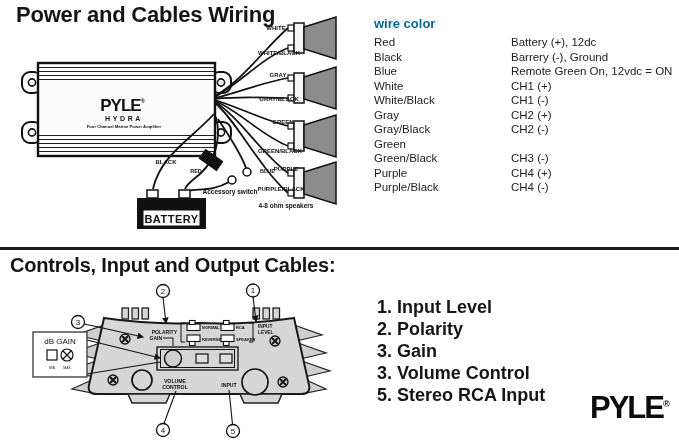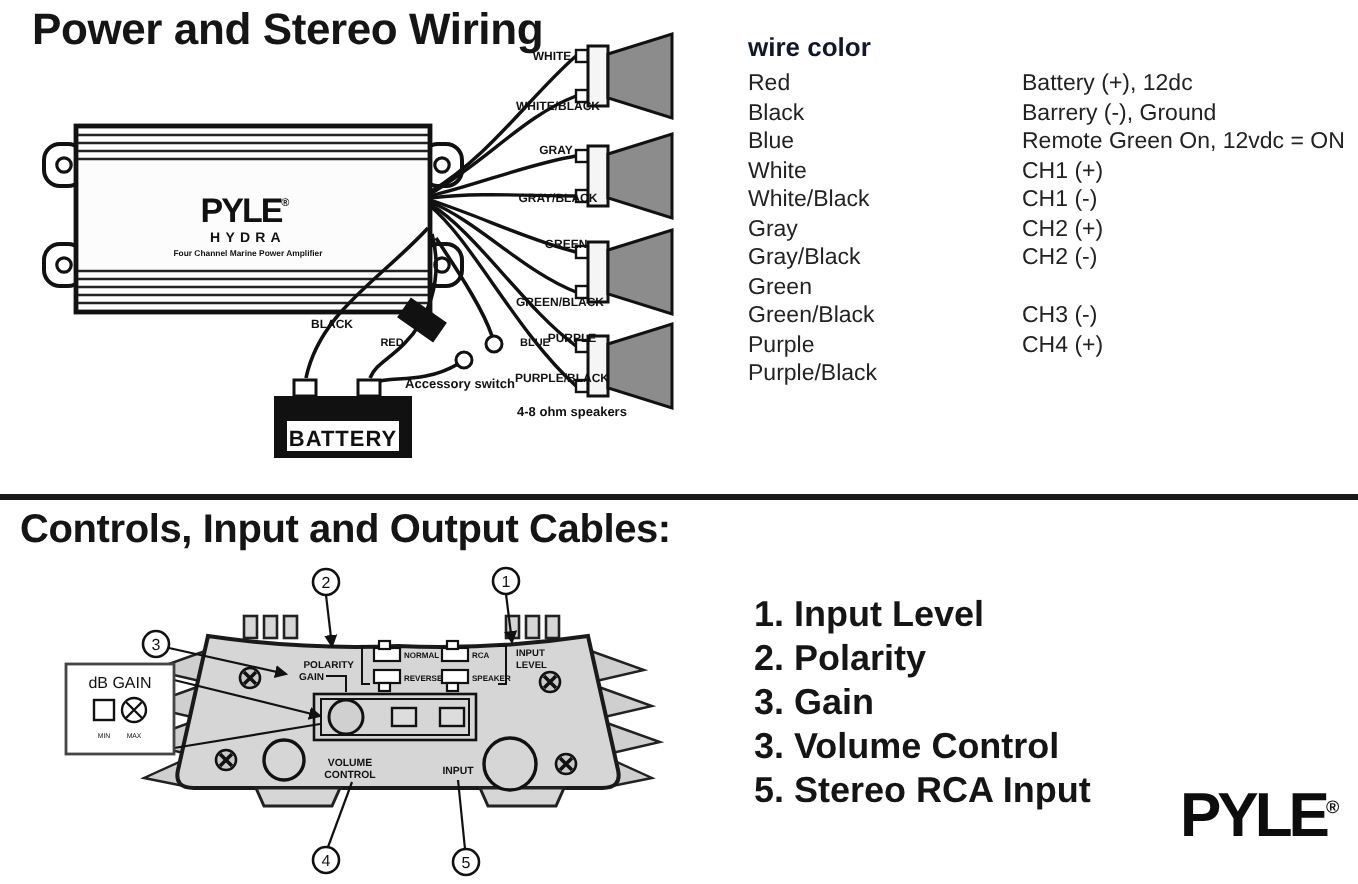--- a/index.html
+++ b/index.html
@@ -15,42 +15,42 @@
   .title-bottom {
     position:absolute; left:10px; top:254px; font-size:20px; font-weight:900;
     letter-spacing:-0.2px; color:#151515;
   }
   .divider { position:absolute; left:0; top:247px; width:679px; height:3px; background:#1a1a1a; }
 
   .top-svg { position:absolute; left:0; top:14px; width:368px; height:222px; }
   .bottom-svg { position:absolute; left:16px; top:283px; width:370px; height:159px; }
 
   .wire-table { position:absolute; left:374px; top:16px; width:300px; }
-  .wt-header { display:flex; font-size:13px; font-weight:700; margin-bottom:4px; color:#0f172a; }
+  .wt-header { display:flex; font-size:13px; font-weight:700; margin-bottom:4px; color:#0369a1; }
   .wt-row { display:flex; font-size:11.5px; line-height:14.5px; color:#222; }
   .wt-col1 { width:137px; flex:none; }
   .wt-col2 { flex:1; }
 
   .controls-list { position:absolute; left:377px; top:296px; width:260px; }
   .cl-item { font-size:18px; font-weight:700; line-height:22px; color:#151515; }
 
   .pyle-logo {
     position:absolute; left:590px; top:390px; font-size:31px; font-weight:900;
     letter-spacing:-2px; color:#0d0d0d;
   }
   .pyle-logo sup { font-size:9px; letter-spacing:0; vertical-align:super; }
 
   svg text { font-family:"Liberation Sans", sans-serif; fill:#111; }
 </style>
 </head>
 <body>
 
 <div class="page">
 
-  <div class="title-top">Power and Stereo Wiring</div>
+  <div class="title-top">Power and Cables Wiring</div>
 
   <svg class="top-svg" viewBox="0 0 368 222">
 
     <g fill="#ffffff" stroke="#111" stroke-width="2">
       <rect x="22" y="58" width="20" height="21" rx="8"></rect>
       <rect x="22" y="108" width="20" height="21" rx="8"></rect>
       <rect x="211" y="58" width="20" height="21" rx="8"></rect>
       <rect x="211" y="108" width="20" height="21" rx="8"></rect>
       <circle cx="32" cy="68.5" r="3.6" stroke-width="1.6"></circle>
       <circle cx="32" cy="118.5" r="3.6" stroke-width="1.6"></circle>
@@ -190,20 +190,21 @@
         <div class="wt-row">
         <span class="wt-col1">Green/Black</span>
         <span class="wt-col2">CH3 (-)</span>
       </div>
         <div class="wt-row">
         <span class="wt-col1">Purple</span>
         <span class="wt-col2">CH4 (+)</span>
       </div>
         <div class="wt-row">
         <span class="wt-col1">Purple/Black</span>
+        <span class="wt-col2">CH4 (-)</span>
       </div>
       </div>
   </div>
 
   <div class="divider"></div>
 
   <div class="title-bottom">Controls, Input and Output Cables:</div>
 
   <svg class="bottom-svg" viewBox="0 0 370 159">
     <defs>

